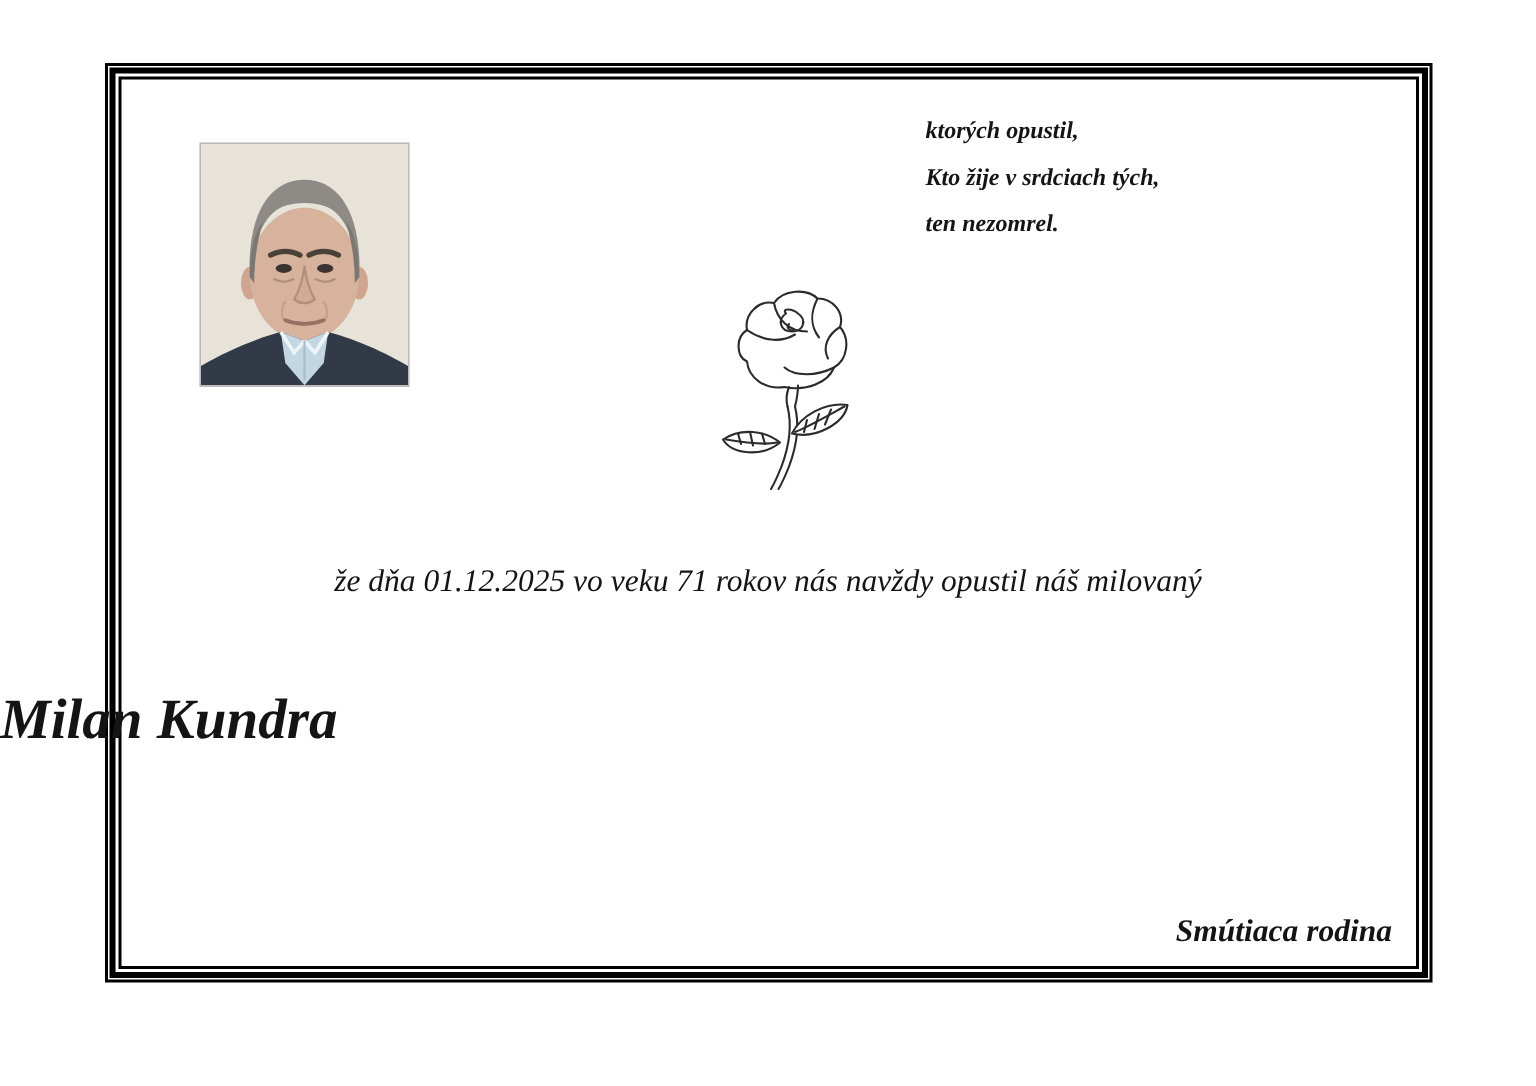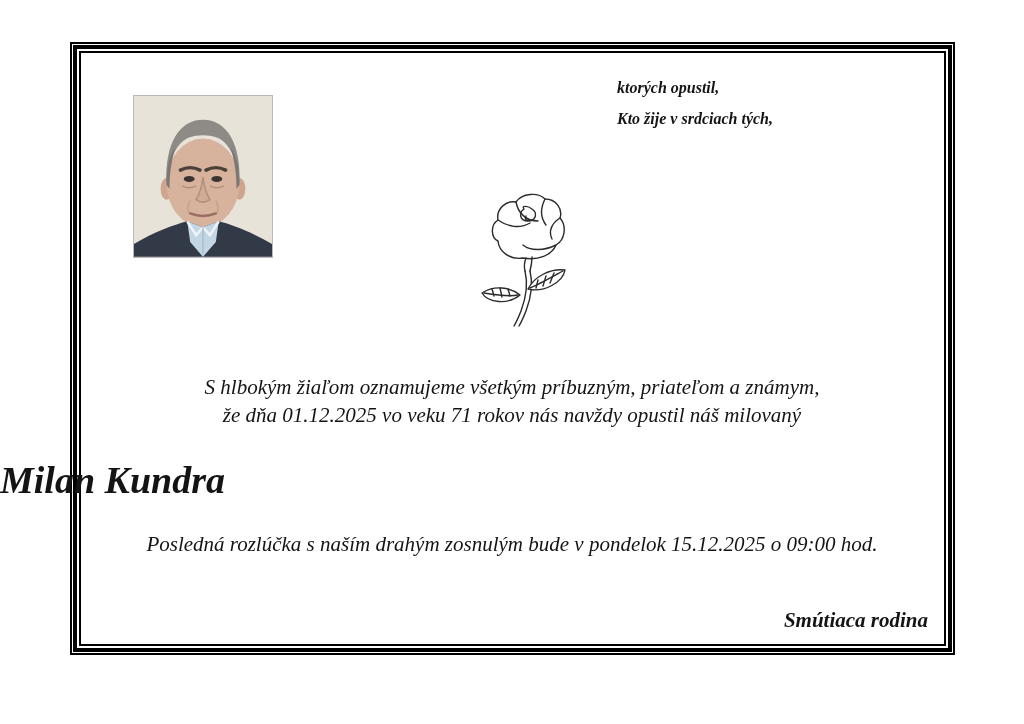--- a/index.html
+++ b/index.html
@@ -96,20 +96,21 @@
 
     <path d="M54,127 L70,133 L86,127 L83,148 L70,163 L57,148 Z" fill="#c3d6e4"></path>
     <path d="M54,127 L63,141 L70,133" fill="none" stroke="#eef3f7" stroke-width="2.5"></path>
     <path d="M86,127 L77,141 L70,133" fill="none" stroke="#eef3f7" stroke-width="2.5"></path>
     <path d="M70,133 L70,160" stroke="#a9becd" stroke-width="1.5"></path>
   </svg>
 
   <div class="quote">
     <div>ktorých opustil,</div>
     <div>Kto žije v srdciach tých,</div>
+    <div>ten nezomrel.</div>
   </div>
 
   <svg class="rose" viewBox="0 0 115 150" xmlns="http://www.w3.org/2000/svg" aria-hidden="true" fill="none" stroke="#2b2b2b" stroke-width="1.4" stroke-linecap="round" stroke-linejoin="round">
 
     <path d="M55,75 C42,77 31,69 30,58 C23,55 22,42 30,37 C28,26 38,17 48,19
              C54,10 70,9 77,16 C88,16 95,26 92,35 C99,43 97,57 88,62
              C84,72 70,78 55,75 Z" fill="#ffffff"></path>
 
     <path d="M30,37 C40,44 52,46 62,40"></path>
     <path d="M48,19 C50,30 58,38 70,38"></path>
@@ -132,25 +133,23 @@
       <path d="M40,106 L42,113"></path>
 
     <path d="M60,106 C66,94 82,85 97,87 C95,99 76,110 60,106 Z" fill="#ffffff"></path>
     <path d="M95,88 C84,94 70,102 62,105"></path>
     <path d="M86,90 L82,100"></path>
       <path d="M78,93 L75,103"></path>
       <path d="M70,97 L68,105"></path>
   </svg>
 
   <div class="announcement">
-    <div>S hlbokým žiaľom oznamujeme všetkým príbuzným, priateľom a známym,</div>
     <div>že dňa 01.12.2025 vo veku 71 rokov nás navždy opustil náš milovaný</div>
   </div>
 
   <div class="name">Milan Kundra</div>
 
   <div class="farewell">
-    <div>Posledná rozlúčka s naším drahým zosnulým bude v pondelok 15.12.2025 o 09:00 hod.</div>
   </div>
 
   <div class="signature">Smútiaca rodina</div>
 
 </div>
 
 </body></html>

